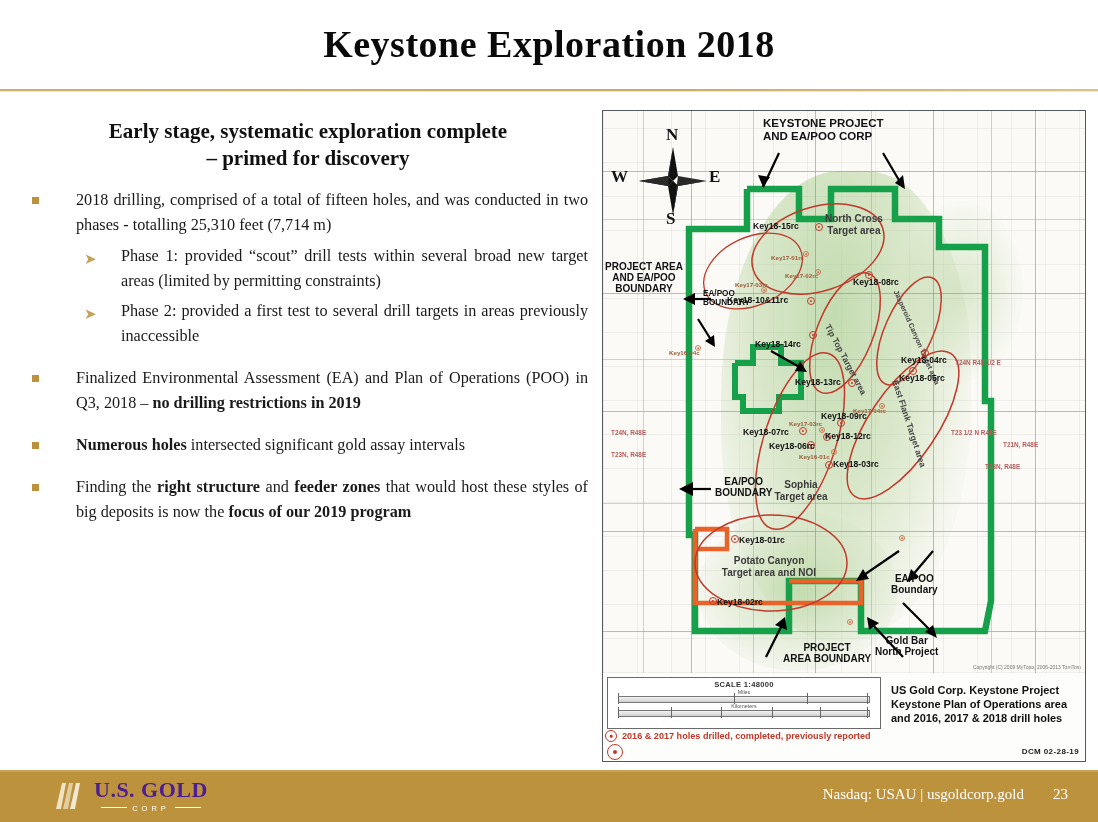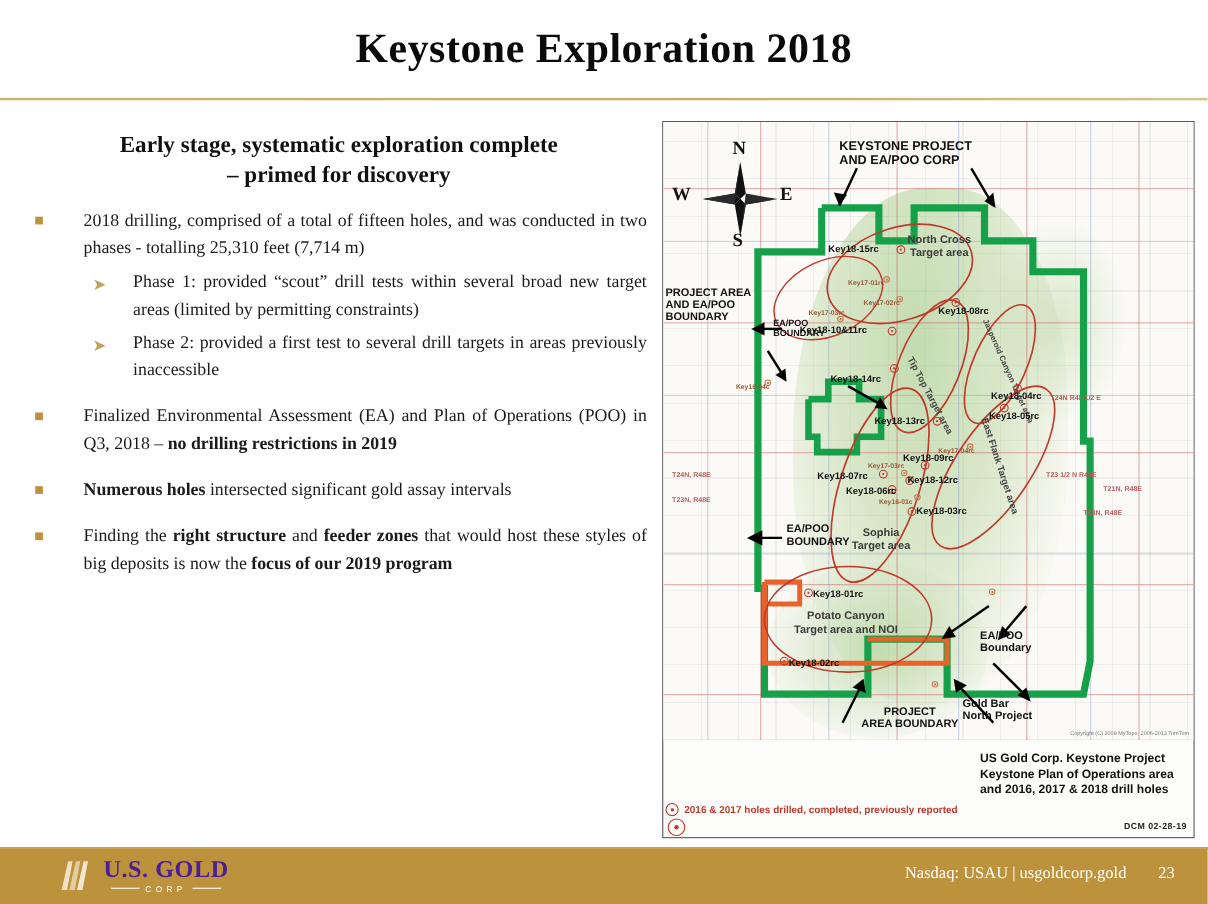--- a/index.html
+++ b/index.html
@@ -182,21 +182,21 @@
   }
 
   .map-label {
     position: absolute;
     font-family: "Liberation Sans", sans-serif;
     font-weight: bold;
     color: #111;
     line-height: 1.12;
   }
   .map-label.big { font-size: 11.5px; }
-  .map-label.mid { font-size: 10px; }
+  .map-label.mid { font-size: 10px; text-align: center; }
   .map-label.sm  { font-size: 8.2px; }
 
   .hole-label {
     position: absolute;
     font-family: "Liberation Sans", sans-serif;
     font-weight: bold;
     font-size: 8.6px;
     color: #111;
     white-space: nowrap;
   }
@@ -576,21 +576,21 @@
         <polygon points="82,48 53,53 48,48 43,53" fill="#111"></polygon>
         <polygon points="48,14 43,43 14,48 43,53" fill="#2a2a2a"></polygon>
         <polygon points="48,82 53,53 82,48 53,43" fill="#2a2a2a"></polygon>
       </svg>
       <div class="dir" style="left:41px; top:-8px;">N</div>
       <div class="dir" style="left:41px; top:76px;">S</div>
       <div class="dir" style="left:-14px; top:34px;">W</div>
       <div class="dir" style="left:84px; top:34px;">E</div>
     </div>
 
-    <div class="map-label big" style="left:160px; top:16px;">
+    <div class="map-label big" style="left:160px; top:6px;">
       <span>KEYSTONE PROJECT</span><br>
       <span>AND EA/POO CORP</span>
     </div>
 
     <div class="map-label mid" style="left:2px; top:150px;">
       <span>PROJECT AREA</span><br>
       <span>AND EA/POO</span><br>
       <span>BOUNDARY</span>
     </div>
 
@@ -706,20 +706,41 @@
     <div class="trs-label" style="left:8px; top:318px;">T24N, R48E</div>
     <div class="trs-label" style="left:352px; top:248px;">T24N R48 1/2 E</div>
     <div class="trs-label" style="left:348px; top:318px;">T23 1/2 N R48E</div>
     <div class="trs-label" style="left:8px; top:340px;">T23N, R48E</div>
     <div class="trs-label" style="left:382px; top:352px;">T23N, R48E</div>
     <div class="trs-label" style="left:400px; top:330px;">T21N, R48E</div>
 
     <div class="copyright">Copyright (C) 2009 MyTopo, 2006-2013 TomTom</div>
   </div>
 
+  <div class="scale-box">
+    <div class="scale-title">SCALE 1:48000</div>
+    <div class="bar-wrap">
+      <div class="bar-lbl">Miles</div>
+      <div class="bar"></div>
+      <div class="tick" style="left:0%"></div>
+      <div class="tick" style="left:46%"></div>
+      <div class="tick" style="left:75%"></div>
+      <div class="tick" style="left:99%"></div>
+    </div>
+    <div class="bar-wrap">
+      <div class="bar-lbl">Kilometers</div>
+      <div class="bar"></div>
+      <div class="tick" style="left:0%"></div>
+      <div class="tick" style="left:21%"></div>
+      <div class="tick" style="left:41%"></div>
+      <div class="tick" style="left:61%"></div>
+      <div class="tick" style="left:80%"></div>
+      <div class="tick" style="left:99%"></div>
+    </div>
+  </div>
 
   <div class="map-caption">
     <div>US Gold Corp. Keystone Project</div>
     <div>Keystone Plan of Operations area</div>
     <div>and 2016, 2017 &amp; 2018 drill holes</div>
   </div>
   <div class="dcm">DCM  02-28-19</div>
 
   <div class="legend-row1">
     <span class="hole-dot"></span>

